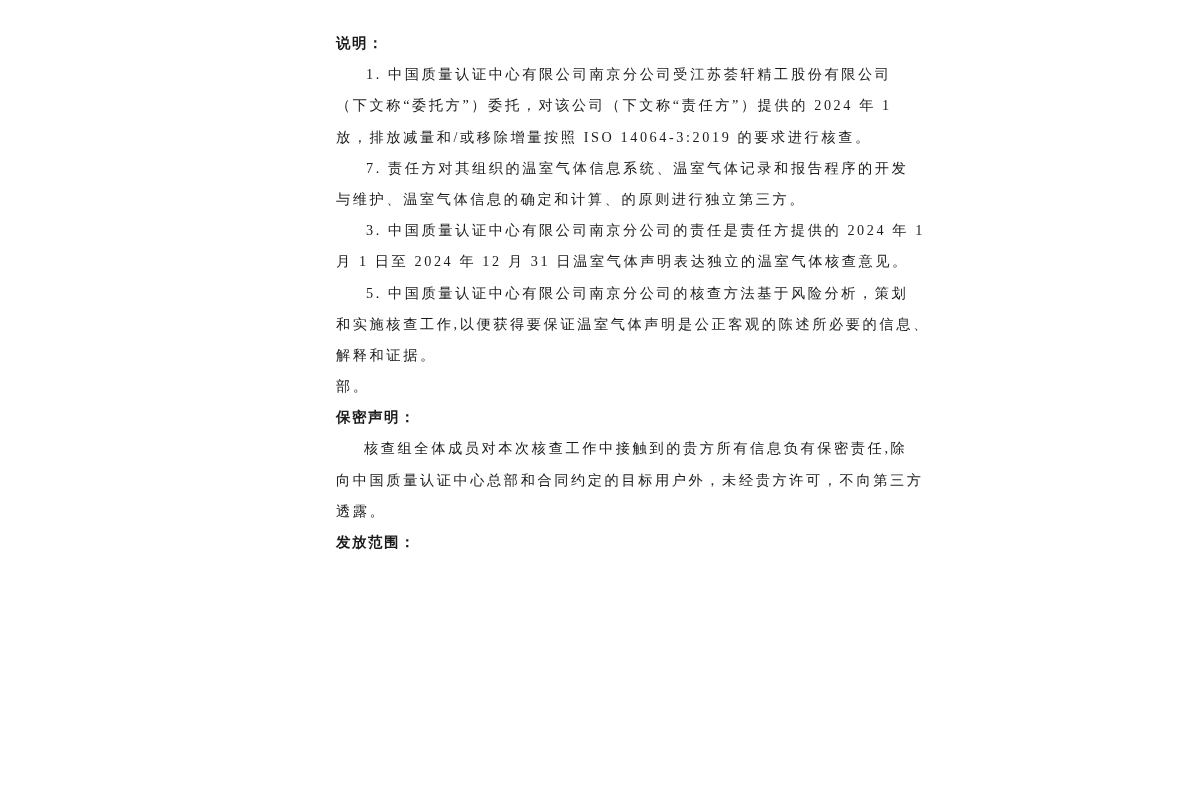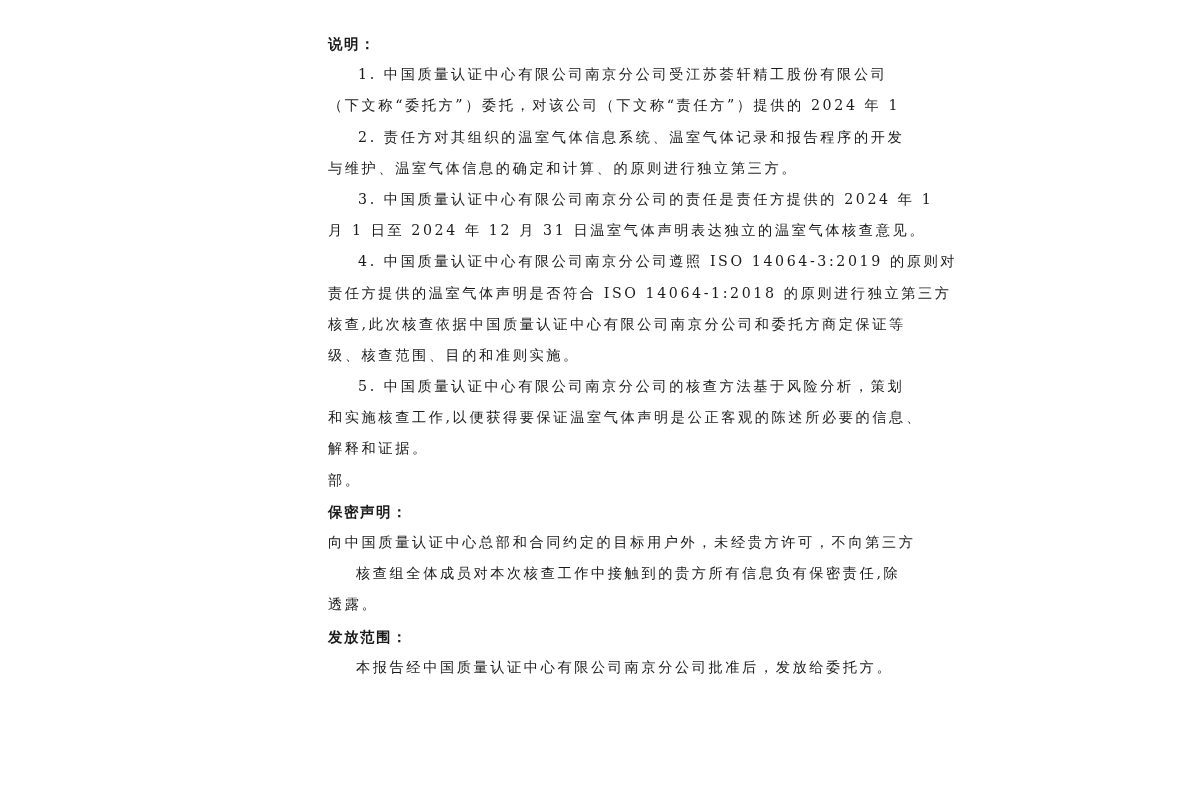--- a/index.html
+++ b/index.html
@@ -10,23 +10,24 @@
     body {
       width: 1200px;
       height: 799px;
       position: relative;
       overflow: hidden;
       font-family: "DejaVu Serif", "Liberation Serif", serif;
       color: #1a1a1a;
     }
     .page {
       position: absolute;
-      left: 328px;
+      left: 336px;
       top: 28px;
       width: 548px;
+      font-family: Liberation Serif, serif;
     }
     .line {
       height: 31.2px;
       line-height: 31.2px;
       font-size: 14.2px;
       letter-spacing: 2.6px;
       white-space: nowrap;
       overflow: visible;
     }
     .heading {
@@ -41,56 +42,48 @@
 </head>
 <body>
 
 <div class="page">
 
   <div class="line heading">说明：</div>
 
   <div class="para">
     <div class="line indent">1. 中国质量认证中心有限公司南京分公司受江苏荟轩精工股份有限公司</div>
     <div class="line">（下文称“委托方”）委托，对该公司（下文称“责任方”）提供的 2024 年 1</div>
+    <div class="line">放，排放减量和/或移除增量按照 ISO 14064-3:2019 的要求进行核查。</div>
   </div>
 
   <div class="para">
-    <div class="line indent">2. 责任方对其组织的温室气体信息系统、温室气体记录和报告程序的开发</div>
+    <div class="line indent">7. 责任方对其组织的温室气体信息系统、温室气体记录和报告程序的开发</div>
     <div class="line">与维护、温室气体信息的确定和计算、的原则进行独立第三方。</div>
   </div>
 
   <div class="para">
     <div class="line indent">3. 中国质量认证中心有限公司南京分公司的责任是责任方提供的 2024 年 1</div>
     <div class="line">月 1 日至 2024 年 12 月 31 日温室气体声明表达独立的温室气体核查意见。</div>
   </div>
 
-  <div class="para">
-    <div class="line indent">4. 中国质量认证中心有限公司南京分公司遵照 ISO 14064-3:2019 的原则对</div>
-    <div class="line">责任方提供的温室气体声明是否符合 ISO 14064-1:2018 的原则进行独立第三方</div>
-    <div class="line">核查,此次核查依据中国质量认证中心有限公司南京分公司和委托方商定保证等</div>
-    <div class="line">级、核查范围、目的和准则实施。</div>
-  </div>
 
   <div class="para">
     <div class="line indent">5. 中国质量认证中心有限公司南京分公司的核查方法基于风险分析，策划</div>
     <div class="line">和实施核查工作,以便获得要保证温室气体声明是公正客观的陈述所必要的信息、</div>
     <div class="line">解释和证据。</div>
   </div>
 
   <div class="para">
     <div class="line">部。</div>
   </div>
 
   <div class="line heading">保密声明：</div>
 
   <div class="para">
+    <div class="line indent2">核查组全体成员对本次核查工作中接触到的贵方所有信息负有保密责任,除</div>
     <div class="line">向中国质量认证中心总部和合同约定的目标用户外，未经贵方许可，不向第三方</div>
-    <div class="line indent2">核查组全体成员对本次核查工作中接触到的贵方所有信息负有保密责任,除</div>
     <div class="line">透露。</div>
   </div>
 
   <div class="line heading">发放范围：</div>
 
-  <div class="para">
-    <div class="line indent2">本报告经中国质量认证中心有限公司南京分公司批准后，发放给委托方。</div>
-  </div>
 
 </div>
 
 </body></html>

